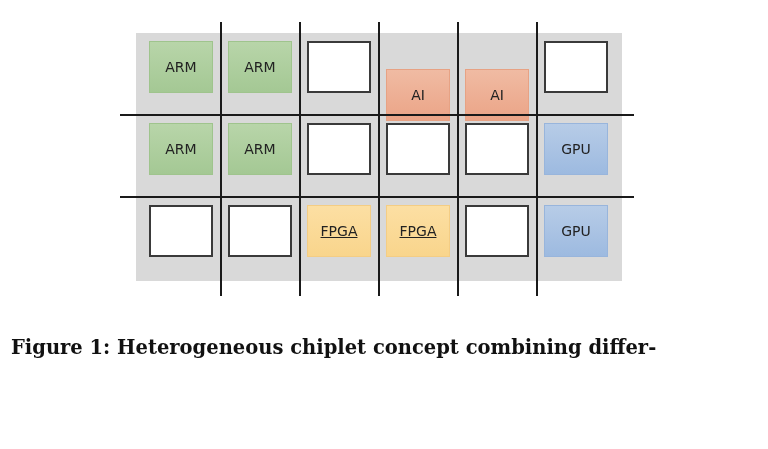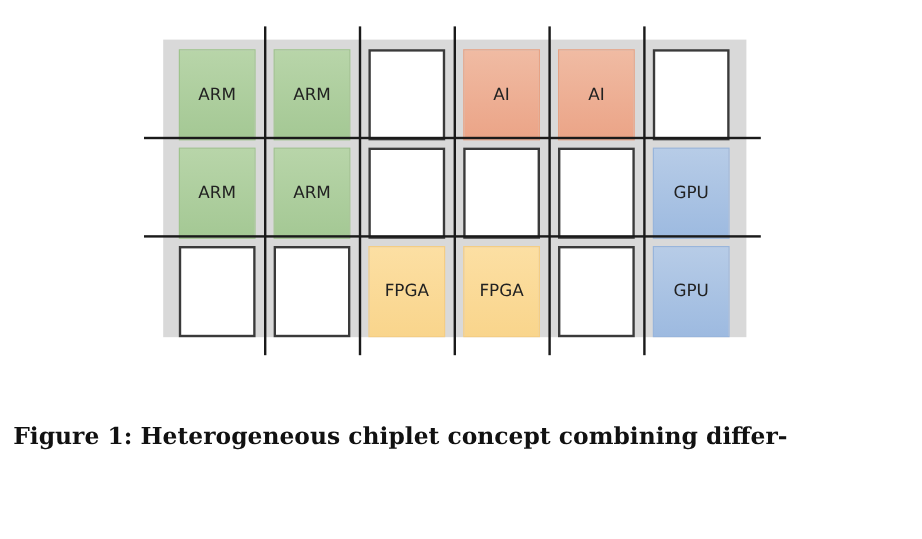--- a/index.html
+++ b/index.html
@@ -1,28 +1,28 @@
 <!DOCTYPE html>
 <html><head>
 <meta charset="utf-8">
 <style>
   html, body { margin:0; padding:0; background:#ffffff; }
   body { width:768px; height:449px; position:relative; overflow:hidden; }
   .board { position:absolute; left:136px; top:33px; width:486px; height:248px; background:#d9d9d9; }
-  .cell { position:absolute; width:64px; height:76px; box-sizing:border-box;
+  .cell { position:absolute; width:64px; height:52px; box-sizing:border-box;
           display:flex; align-items:center; justify-content:center;
           font-family:"DejaVu Sans", sans-serif; font-size:14px; color:#222; }
   .empty { background:#ffffff; border:2px solid #3a3a3a; }
   .arm { background:linear-gradient(#b8d5a9,#a4c894); border:1px solid #9fc48d; }
-  .ai { background:linear-gradient(#f0bba3,#eba487); border:1px solid #e7a284; }
-  .fpga { background:linear-gradient(#fcdfa3,#f9d58c); border:1px solid #f4cd84; }
+  .ai { background:linear-gradient(#f0bba3,#eba487); border:1px solid #e7a284;margin-top:28px; }
+  .fpga { background:linear-gradient(#fcdfa3,#f9d58c); border:1px solid #f4cd84;text-decoration:underline; }
   .gpu { background:linear-gradient(#b7cce7,#9dbae0); border:1px solid #98b5dc; }
   .vline { position:absolute; width:2px; background:#1a1a1a; top:22px; height:274px; }
   .hline { position:absolute; height:2px; background:#1a1a1a; left:120px; width:514px; }
-  .caption { position:absolute; left:11px; top:348px; width:740px;
+  .caption { position:absolute; left:11px; top:332px; width:740px;
              font-family:"DejaVu Serif", serif; font-weight:bold; font-size:19.5px;
              line-height:32px; color:#111; text-align:justify; }
   .caption sup { font-size:12px; font-weight:normal; }
 </style>
 </head>
 <body>
 
 <div class="board" id="board">
     <div class="cell arm" style="left: 13px; top: 8px;">ARM</div>
     <div class="cell arm" style="left: 92px; top: 8px;">ARM</div>

